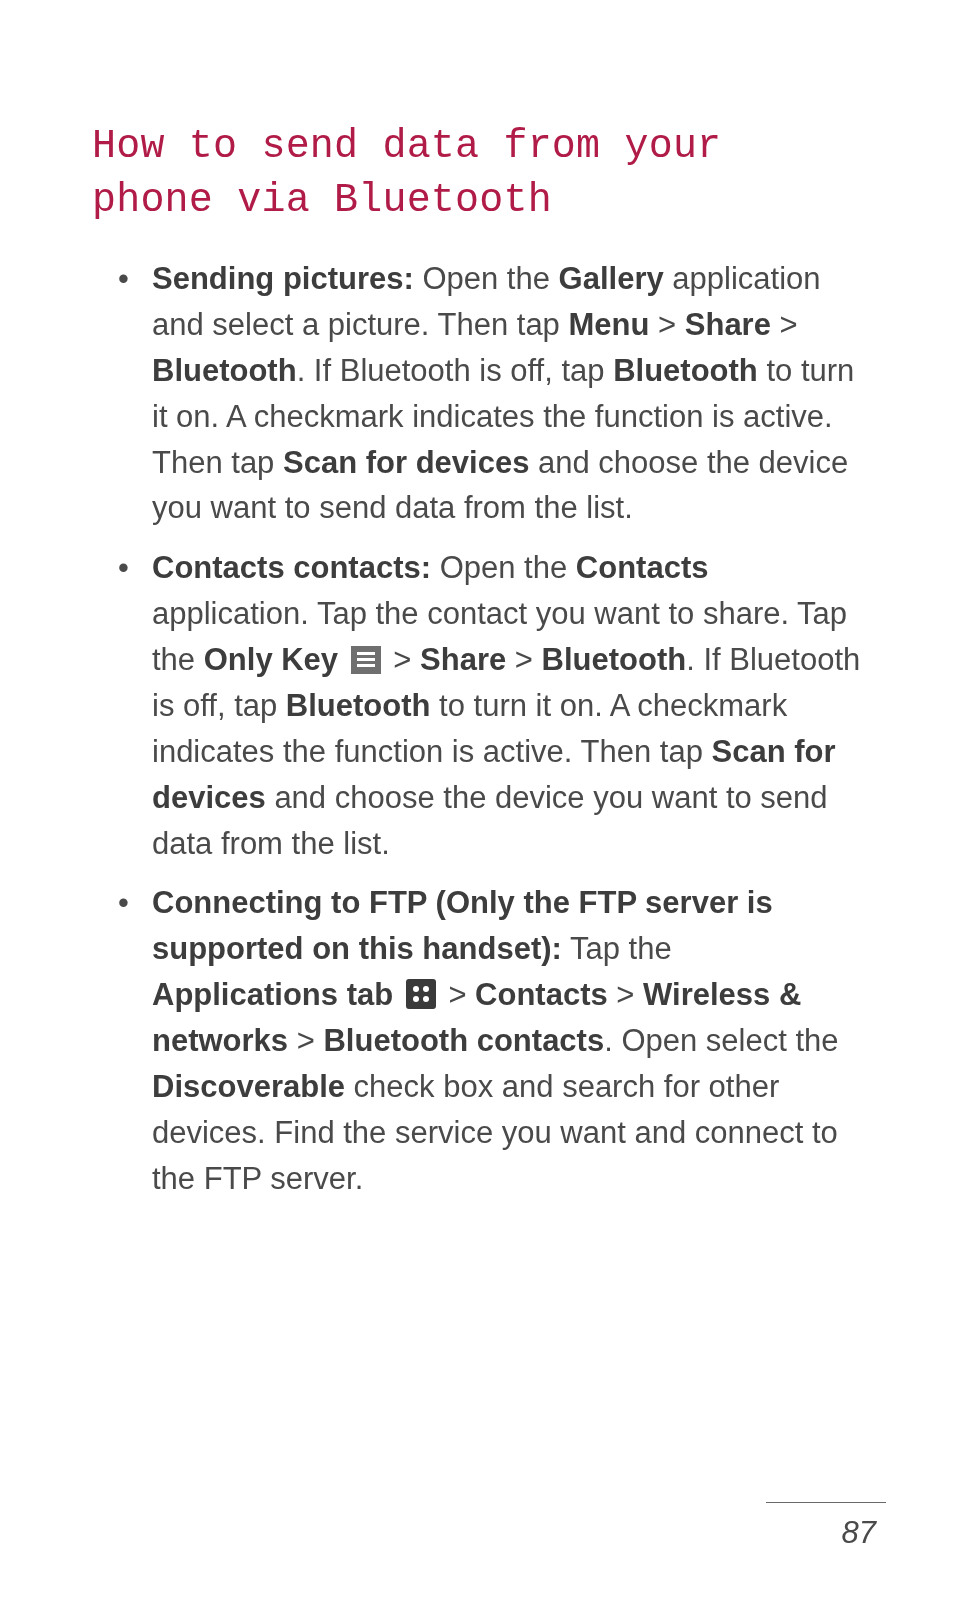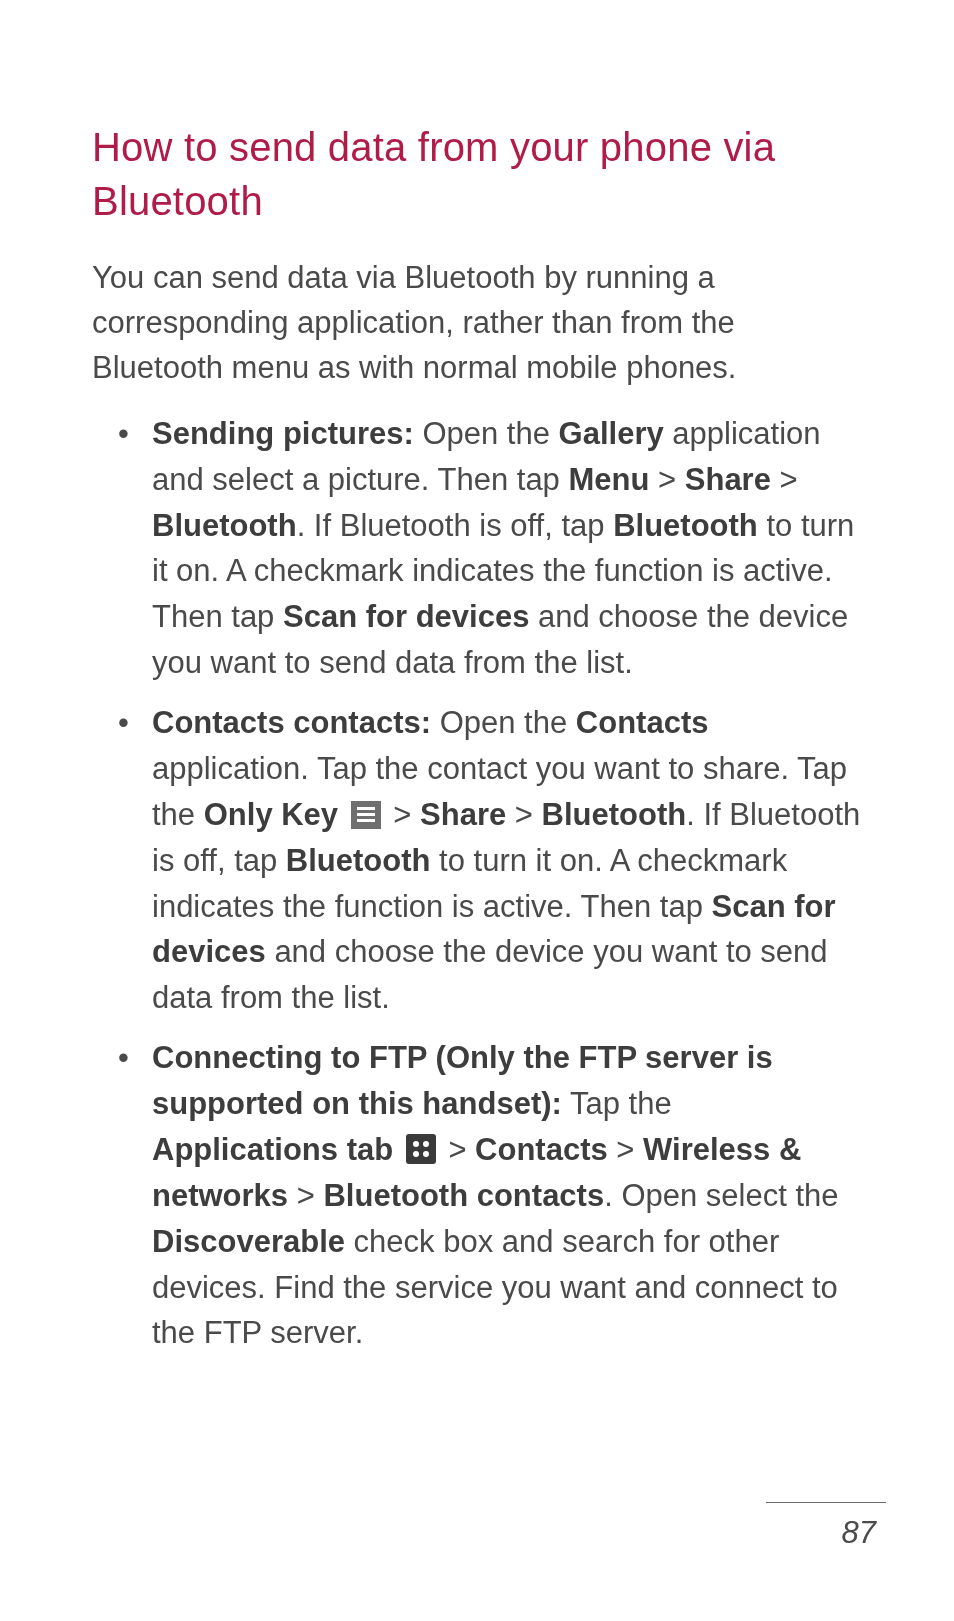--- a/index.html
+++ b/index.html
@@ -18,20 +18,21 @@
     padding: 120px 90px 0 92px;
     position: relative;
   }
   h1.title {
     font-size: 40px;
     line-height: 1.35;
     font-weight: 400;
     color: #b01b47; 
     margin: 0 0 28px 0;
     letter-spacing: 0.2px;
+    font-family: Liberation Mono, monospace;
   }
   p.intro {
     font-size: 31px;
     line-height: 1.45;
     margin: 0 0 20px 0;
     color: #4a4a4a;
     font-weight: 300;
   }
   ul.items {
     list-style: none;
@@ -78,21 +79,20 @@
     background: #6a6a6a;
   }
 </style>
 </head>
 <body>
 
 <div class="page">
 
   <h1 class="title">How to send data from your phone via Bluetooth</h1>
 
-  <p class="intro">You can send data via Bluetooth by running a corresponding application, rather than from the Bluetooth menu as with normal mobile phones.</p>
 
   <ul class="items">
 
     <li>
       <span class="b">Sending pictures:</span><span> Open the </span><span class="b">Gallery</span><span> application and select a picture. Then tap </span><span class="b">Menu</span><span> &gt; </span><span class="b">Share</span><span> &gt; </span><span class="b">Bluetooth</span><span>. If Bluetooth is off, tap </span><span class="b">Bluetooth</span><span> to turn it on. A checkmark indicates the function is active. Then tap </span><span class="b">Scan for devices</span><span> and choose the device you want to send data from the list.</span>
     </li>
 
     <li>
       <span class="b">Contacts contacts:</span><span> Open the </span><span class="b">Contacts</span><span> application. Tap the contact you want to share. Tap the </span><span class="b">Only Key</span>
       <span class="icon">

